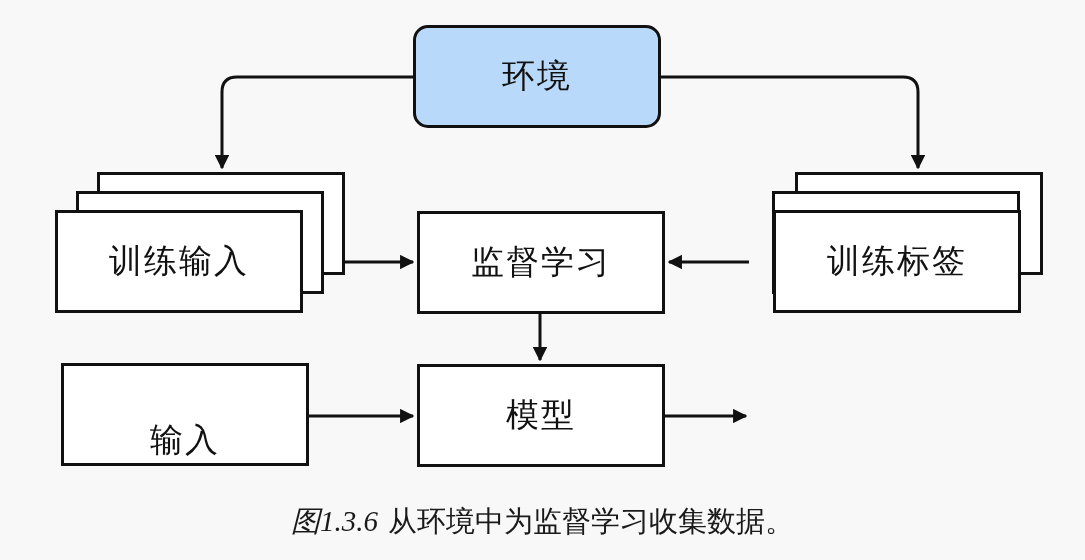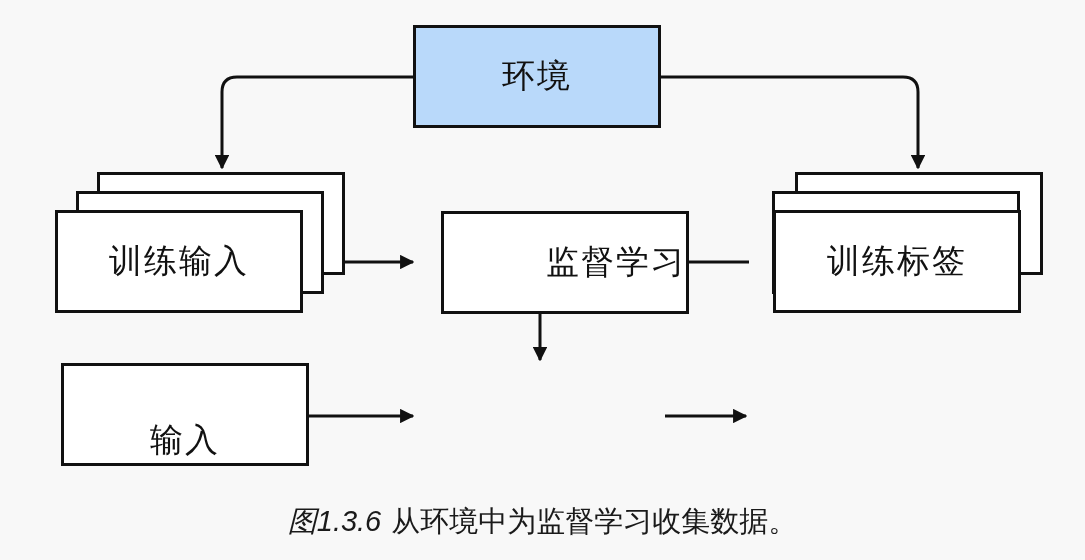--- a/index.html
+++ b/index.html
@@ -29,57 +29,58 @@
     border: 3px solid #111;
     background: #fff;
     display: flex;
     align-items: center;
     justify-content: center;
     font-size: 33px;
     color: #111;
     letter-spacing: 2px;
     z-index: 2;
   }
-  .node.env { background: #b9d9fa; }
+  .node.env { background: #b9d9fa; border-radius: 15px; }
   .stack-sheet {
     position: absolute;
     box-sizing: border-box;
     width: 248px;
     height: 103px;
     border: 3px solid #111;
     background: #fff;
     z-index: 2;
   }
   
   .env        { left: 413px; top: 25px; }
   
   .ls-back    { left: 97px;  top: 172px; }
   .ls-mid     { left: 76px;  top: 191px; }
   .ls-front   { left: 55px;  top: 210px; z-index: 3; }
   
   .rs-back    { left: 795px; top: 172px; }
   .rs-mid     { left: 772px; top: 191px; }
   .rs-front   { left: 749px; top: 210px; z-index: 3; margin-left: 24px; }
   
-  .supervised { left: 441px; top: 211px; justify-content: flex-end; }
+  .supervised { left: 417px; top: 211px; }
   .model      { left: 417px; top: 364px; }
   .input      { left: 61px;  top: 363px; align-items: flex-end; }
   .output     { left: 750px; top: 363px; }
   .caption {
     position: absolute;
     left: 0; top: 502px;
     width: 1085px;
     text-align: center;
     font-size: 29px;
     color: #1a1a1a;
     z-index: 2;
   }
   .caption .fig-label {
     font-style: italic;
     margin-right: 10px;
+    font-family: Liberation Serif, serif;
   }
 </style>
 </head>
 <body>
 
 <div class="canvas">
 
   <svg class="arrows" viewBox="0 0 1085 560" xmlns="http://www.w3.org/2000/svg">
     <defs>
       <marker id="ah" viewBox="0 0 10 10" refX="9" refY="5" markerWidth="4.8" markerHeight="4.8" markerUnits="strokeWidth" orient="auto">
@@ -113,18 +114,21 @@
     <span>训练标签</span>
   </div>
 
   <div class="node supervised">
     <span>监督学习</span>
   </div>
 
   <div class="node input">
     <span>输入</span>
   </div>
+  <div class="node model">
+    <span>模型</span>
+  </div>
 
   <div class="caption">
     <span class="fig-label">图1.3.6</span><span>从环境中为监督学习收集数据。</span>
   </div>
 
 </div>
 
 </body></html>

